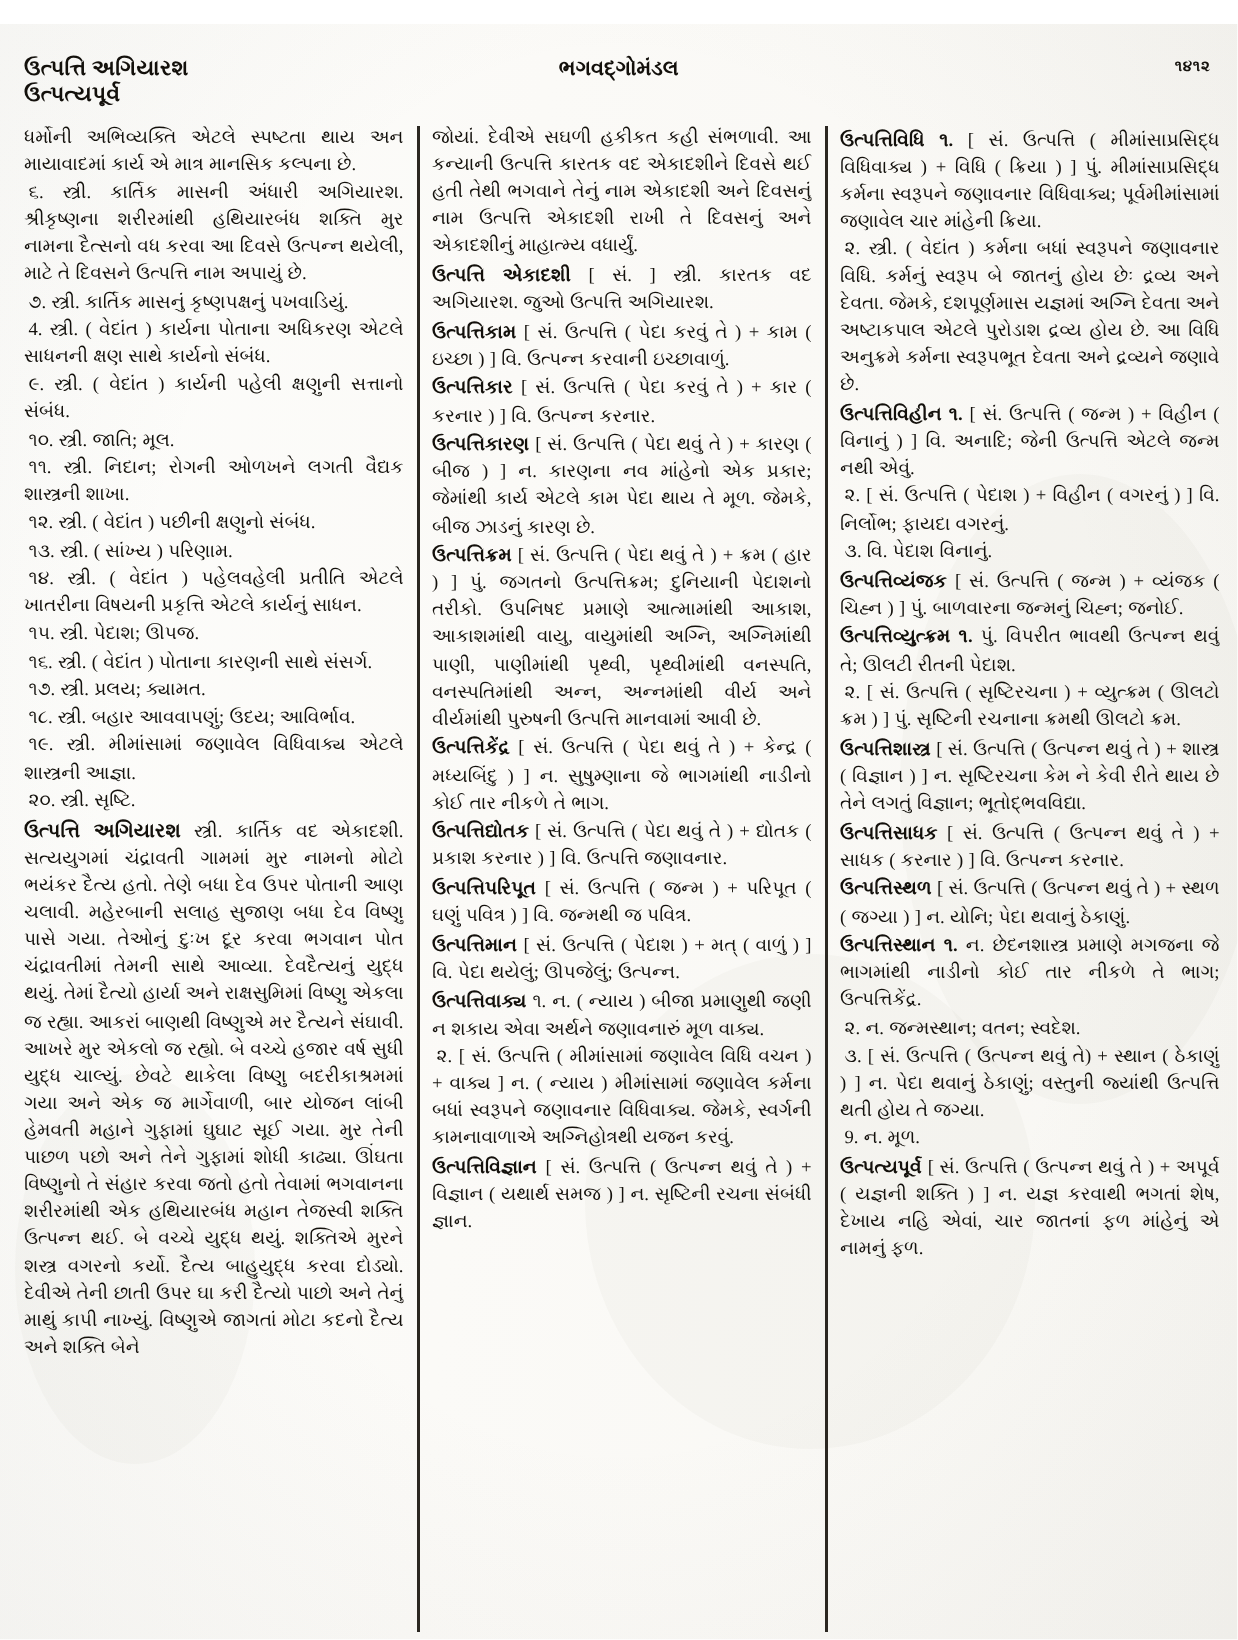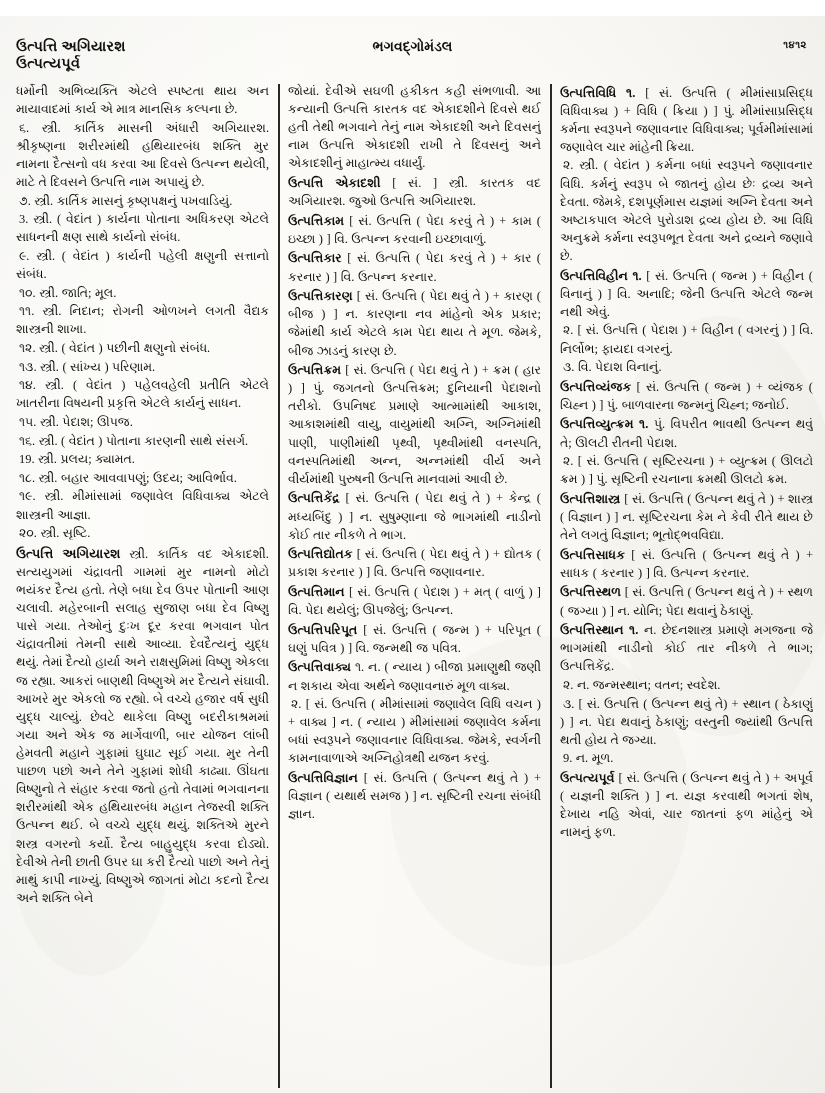--- a/index.html
+++ b/index.html
@@ -158,51 +158,51 @@
     <div class="head-page">૧૪૧૨</div>
   </div>
 
   <div class="columns">
 
     <div class="col">
       <div class="colinner" id="col-1-body">
           <p class="blk cont"><span>ધર્મોની અભિવ્યક્તિ એટલે સ્પષ્ટતા થાય અન માયાવાદમાં કાર્ય એ માત્ર માનસિક કલ્પના છે.</span></p>
           <p class="blk num"><span>૬. સ્ત્રી. કાર્તિક માસની અંધારી અગિયારશ. શ્રીકૃષ્ણના શરીરમાંથી હથિયારબંધ શક્તિ મુર નામના દૈત્સનો વધ કરવા આ દિવસે ઉત્પન્ન થયેલી, માટે તે દિવસને ઉત્પત્તિ નામ અપાયું છે.</span></p>
           <p class="blk num"><span>૭. સ્ત્રી. કાર્તિક માસનું કૃષ્ણપક્ષનું પખવાડિયું.</span></p>
-          <p class="blk num"><span>3. સ્ત્રી. ( વેદાંત ) કાર્યના પોતાના અધિકરણ એટલે સાધનની ક્ષણ સાથે કાર્યનો સંબંધ.</span></p>
+          <p class="blk num"><span>4. સ્ત્રી. ( વેદાંત ) કાર્યના પોતાના અધિકરણ એટલે સાધનની ક્ષણ સાથે કાર્યનો સંબંધ.</span></p>
           <p class="blk num"><span>૯. સ્ત્રી. ( વેદાંત ) કાર્યની પહેલી ક્ષણુની સત્તાનો સંબંધ.</span></p>
           <p class="blk num"><span>૧૦. સ્ત્રી. જાતિ; મૂલ.</span></p>
           <p class="blk num"><span>૧૧. સ્ત્રી. નિદાન; રોગની ઓળખને લગતી વૈદ્યક શાસ્ત્રની શાખા.</span></p>
           <p class="blk num"><span>૧૨. સ્ત્રી. ( વેદાંત ) પછીની ક્ષણુનો સંબંધ.</span></p>
           <p class="blk num"><span>૧૩. સ્ત્રી. ( સાંખ્ય ) પરિણામ.</span></p>
           <p class="blk num"><span>૧૪. સ્ત્રી. ( વેદાંત ) પહેલવહેલી પ્રતીતિ એટલે ખાતરીના વિષયની પ્રકૃત્તિ એટલે કાર્યનું સાધન.</span></p>
           <p class="blk num"><span>૧૫. સ્ત્રી. પેદાશ; ઊપજ.</span></p>
           <p class="blk num"><span>૧૬. સ્ત્રી. ( વેદાંત ) પોતાના કારણની સાથે સંસર્ગ.</span></p>
-          <p class="blk num"><span>19. સ્ત્રી. પ્રલય; ક્યામત.</span></p>
+          <p class="blk num"><span>૧૭. સ્ત્રી. પ્રલય; ક્યામત.</span></p>
           <p class="blk num"><span>૧૮. સ્ત્રી. બહાર આવવાપણું; ઉદય; આવિર્ભાવ.</span></p>
           <p class="blk num"><span>૧૯. સ્ત્રી. મીમાંસામાં જણાવેલ વિધિવાક્ય એટલે શાસ્ત્રની આજ્ઞા.</span></p>
           <p class="blk num"><span>૨૦. સ્ત્રી. સૃષ્ટિ.</span></p>
           <p class="blk entry"><span class="hw big">ઉત્પત્તિ અગિયારશ</span> <span> સ્ત્રી. કાર્તિક વદ એકાદશી. સત્યયુગમાં ચંદ્રાવતી ગામમાં મુર નામનો મોટો ભયંકર દૈત્ય હતો. તેણે બધા દેવ ઉપર પોતાની આણ ચલાવી. મહેરબાની સલાહ સુજાણ બધા દેવ વિષ્ણુ પાસે ગયા. તેઓનું દુઃખ દૂર કરવા ભગવાન પોત ચંદ્રાવતીમાં તેમની સાથે આવ્યા. દેવદૈત્યનું યુદ્ધ થયું. તેમાં દૈત્યો હાર્યા અને રાક્ષસુમિમાં વિષ્ણુ એકલા જ રહ્યા. આકરાં બાણથી વિષ્ણુએ મર દૈત્યને સંઘાવી. આખરે મુર એકલો જ રહ્યો. બે વચ્ચે હજાર વર્ષ સુધી યુદ્ધ ચાલ્યું. છેવટે થાકેલા વિષ્ણુ બદરીકાશ્રમમાં ગયા અને એક જ માર્ગેવાળી, બાર યોજન લાંબી હેમવતી મહાને ગુફામાં ઘુઘાટ સૂઈ ગયા. મુર તેની પાછળ પછો અને તેને ગુફામાં શોધી કાઢ્યા. ઊંઘતા વિષ્ણુનો તે સંહાર કરવા જતો હતો તેવામાં ભગવાનના શરીરમાંથી એક હથિયારબંધ મહાન તેજસ્વી શક્તિ ઉત્પન્ન થઈ. બે વચ્ચે યુદ્ધ થયું. શક્તિએ મુરને શસ્ત્ર વગરનો કર્યો. દૈત્ય બાહુયુદ્ધ કરવા દોડ્યો. દેવીએ તેની છાતી ઉપર ઘા કરી દૈત્યો પાછો અને તેનું માથું કાપી નાખ્યું. વિષ્ણુએ જાગતાં મોટા કદનો દૈત્ય અને શક્તિ બેને</span></p>
         </div>
     </div>
 
     <div class="rule"></div>
 
     <div class="col">
       <div class="colinner" id="col-2-body">
           <p class="blk cont"><span>જોયાં. દેવીએ સઘળી હકીકત કહી સંભળાવી. આ કન્યાની ઉત્પત્તિ કારતક વદ એકાદશીને દિવસે થઈ હતી તેથી ભગવાને તેનું નામ એકાદશી અને દિવસનું નામ ઉત્પત્તિ એકાદશી રાખી તે દિવસનું અને એકાદશીનું માહાત્મ્ય વધાર્યું.</span></p>
           <p class="blk entry"><span class="hw">ઉત્પત્તિ એકાદશી</span> <span>[ સં. ]</span><span> સ્ત્રી. કારતક વદ અગિયારશ. જુઓ ઉત્પત્તિ અગિયારશ.</span></p>
           <p class="blk entry"><span class="hw">ઉત્પત્તિકામ</span> <span>[ સં. ઉત્પત્તિ ( પેદા કરવું તે ) + કામ ( ઇચ્છા ) ]</span><span> વિ. ઉત્પન્ન કરવાની ઇચ્છાવાળું.</span></p>
           <p class="blk entry"><span class="hw">ઉત્પત્તિકાર</span> <span>[ સં. ઉત્પત્તિ ( પેદા કરવું તે ) + કાર ( કરનાર ) ]</span><span> વિ. ઉત્પન્ન કરનાર.</span></p>
           <p class="blk entry"><span class="hw">ઉત્પત્તિકારણ</span> <span>[ સં. ઉત્પત્તિ ( પેદા થવું તે ) + કારણ ( બીજ ) ]</span><span> ન. કારણના નવ માંહેનો એક પ્રકાર; જેમાંથી કાર્ય એટલે કામ પેદા થાય તે મૂળ. જેમકે, બીજ ઝાડનું કારણ છે.</span></p>
           <p class="blk entry"><span class="hw">ઉત્પત્તિક્રમ</span> <span>[ સં. ઉત્પત્તિ ( પેદા થવું તે ) + ક્રમ ( હાર ) ]</span><span> પું. જગતનો ઉત્પત્તિક્રમ; દુનિયાની પેદાશનો તરીકો. ઉપનિષદ પ્રમાણે આત્મામાંથી આકાશ, આકાશમાંથી વાયુ, વાયુમાંથી અગ્નિ, અગ્નિમાંથી પાણી, પાણીમાંથી પૃથ્વી, પૃથ્વીમાંથી વનસ્પતિ, વનસ્પતિમાંથી અન્ન, અન્નમાંથી વીર્ય અને વીર્યમાંથી પુરુષની ઉત્પત્તિ માનવામાં આવી છે.</span></p>
           <p class="blk entry"><span class="hw">ઉત્પત્તિકેંદ્ર</span> <span>[ સં. ઉત્પત્તિ ( પેદા થવું તે ) + કેન્દ્ર ( મધ્યબિંદુ ) ]</span><span> ન. સુષુમ્ણાના જે ભાગમાંથી નાડીનો કોઈ તાર નીકળે તે ભાગ.</span></p>
           <p class="blk entry"><span class="hw">ઉત્પત્તિદ્યોતક</span> <span>[ સં. ઉત્પત્તિ ( પેદા થવું તે ) + દ્યોતક ( પ્રકાશ કરનાર ) ]</span><span> વિ. ઉત્પત્તિ જણાવનાર.</span></p>
+          <p class="blk entry"><span class="hw">ઉત્પત્તિપરિપૂત</span> <span>[ સં. ઉત્પત્તિ ( જન્મ ) + પરિપૂત ( ઘણું પવિત્ર ) ]</span><span> વિ. જન્મથી જ પવિત્ર.</span></p>
           <p class="blk entry"><span class="hw">ઉત્પત્તિમાન</span> <span>[ સં. ઉત્પત્તિ ( પેદાશ ) + મત્ ( વાળું ) ]</span><span> વિ. પેદા થયેલું; ઊપજેલું; ઉત્પન્ન.</span></p>
-          <p class="blk entry"><span class="hw">ઉત્પત્તિપરિપૂત</span> <span>[ સં. ઉત્પત્તિ ( જન્મ ) + પરિપૂત ( ઘણું પવિત્ર ) ]</span><span> વિ. જન્મથી જ પવિત્ર.</span></p>
           <p class="blk entry"><span class="hw">ઉત્પત્તિવાક્ય</span> <span> ૧. ન. ( ન્યાય ) બીજા પ્રમાણુથી જણી ન શકાય એવા અર્થને જણાવનારું મૂળ વાક્ય.</span></p>
           <p class="blk num"><span>૨. [ સં. ઉત્પત્તિ ( મીમાંસામાં જણાવેલ વિધિ વચન ) + વાક્ય ] ન. ( ન્યાય ) મીમાંસામાં જણાવેલ કર્મના બધાં સ્વરૂપને જણાવનાર વિધિવાક્ય. જેમકે, સ્વર્ગની કામનાવાળાએ અગ્નિહોત્રથી યજન કરવું.</span></p>
           <p class="blk entry"><span class="hw">ઉત્પત્તિવિજ્ઞાન</span> <span>[ સં. ઉત્પત્તિ ( ઉત્પન્ન થવું તે ) + વિજ્ઞાન ( યથાર્થ સમજ ) ]</span><span> ન. સૃષ્ટિની રચના સંબંધી જ્ઞાન.</span></p>
         </div>
     </div>
 
     <div class="rule"></div>
 
     <div class="col">
       <div class="colinner" id="col-3-body">

